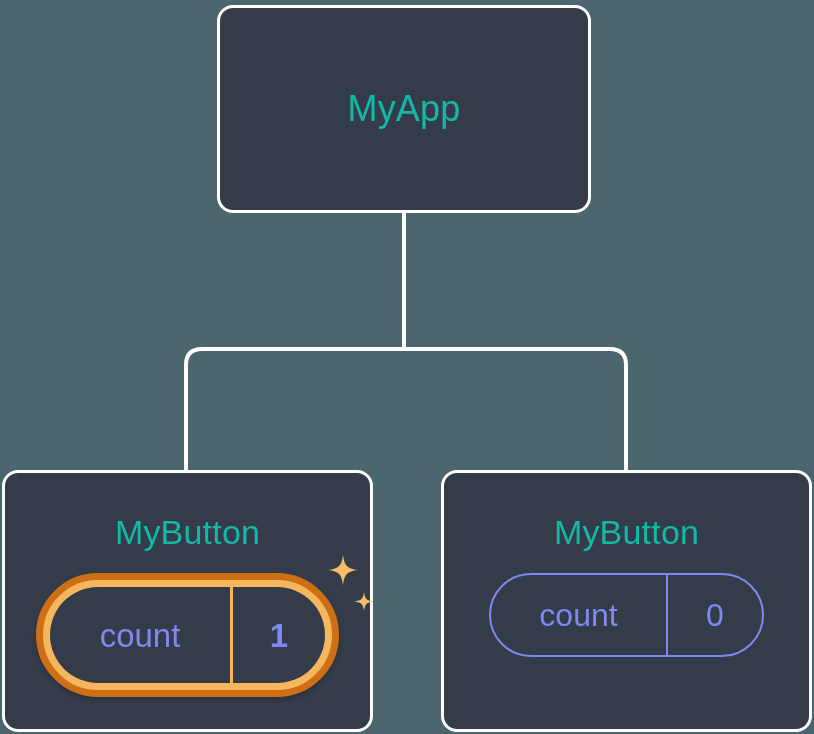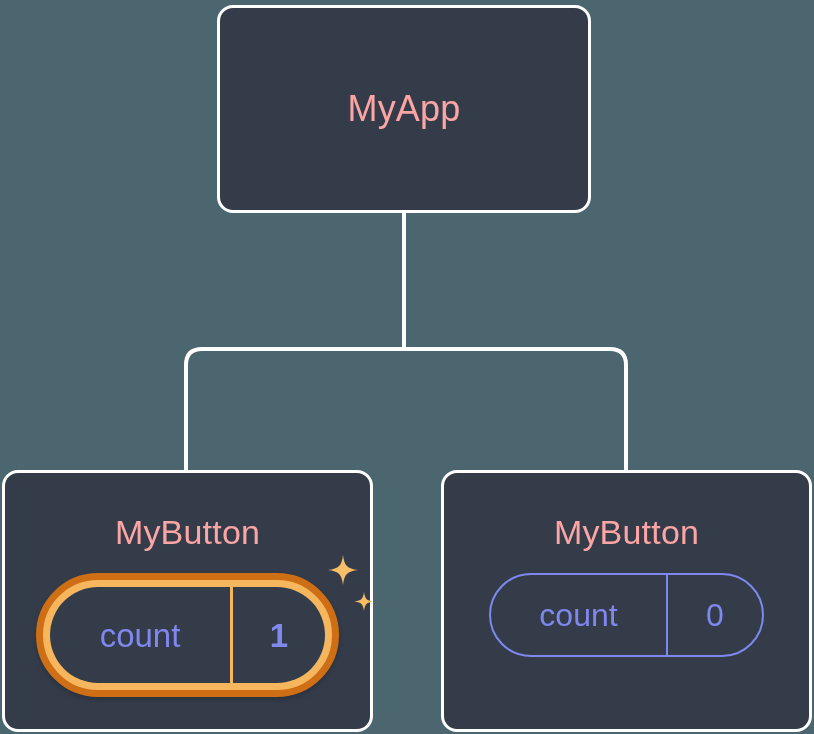--- a/index.html
+++ b/index.html
@@ -53,21 +53,21 @@
   }
   #node-mybutton-right {
     left: 441px;
     top: 470px;
     width: 371px;
     height: 262px;
     padding-top: 42px;
   }
 
   .node-title {
-    color: #fca5a5;
+    color: #14b8a6;
     font-size: 34px;
     font-weight: 400;
     letter-spacing: 0.2px;
     line-height: 1;
   }
   #node-myapp .node-title { font-size: 36px; }
 
   
   .pill-wrap {
     position: relative;

